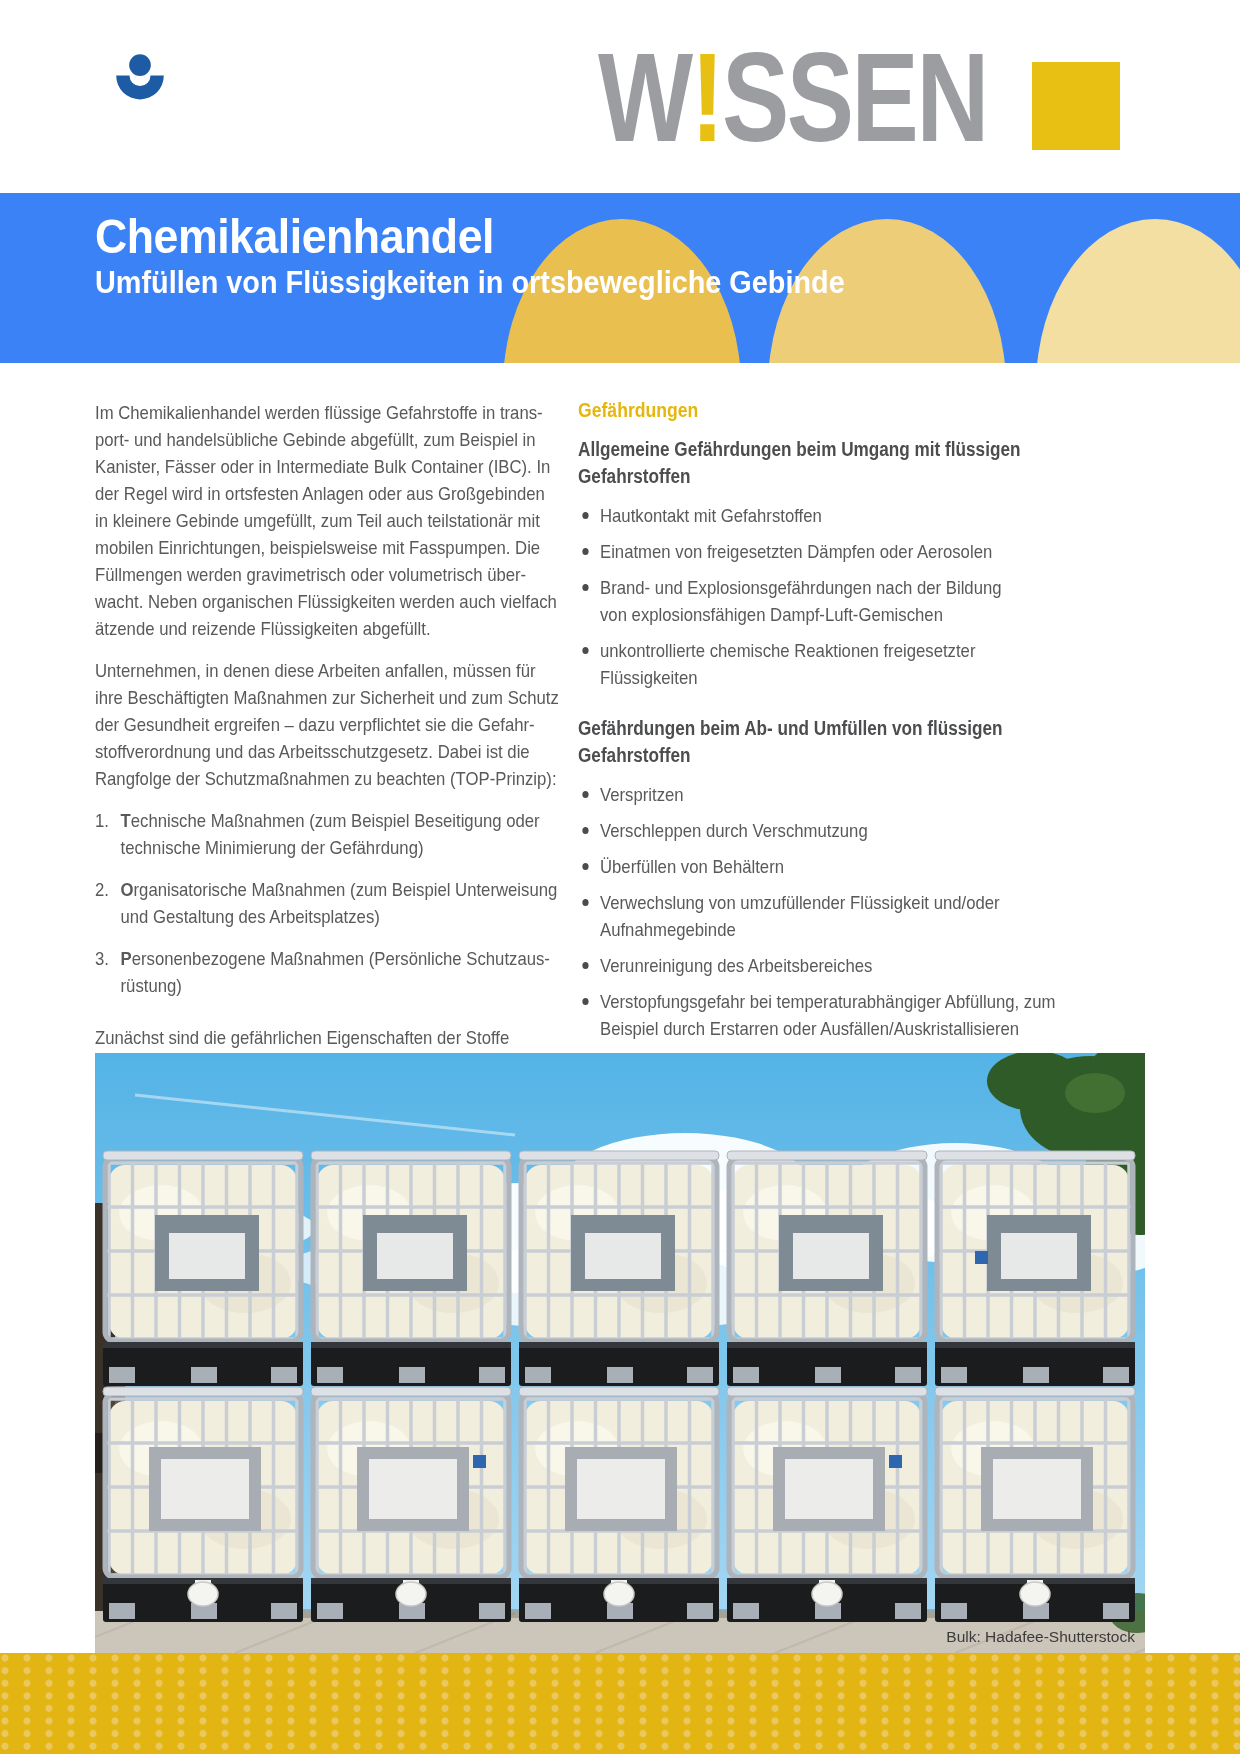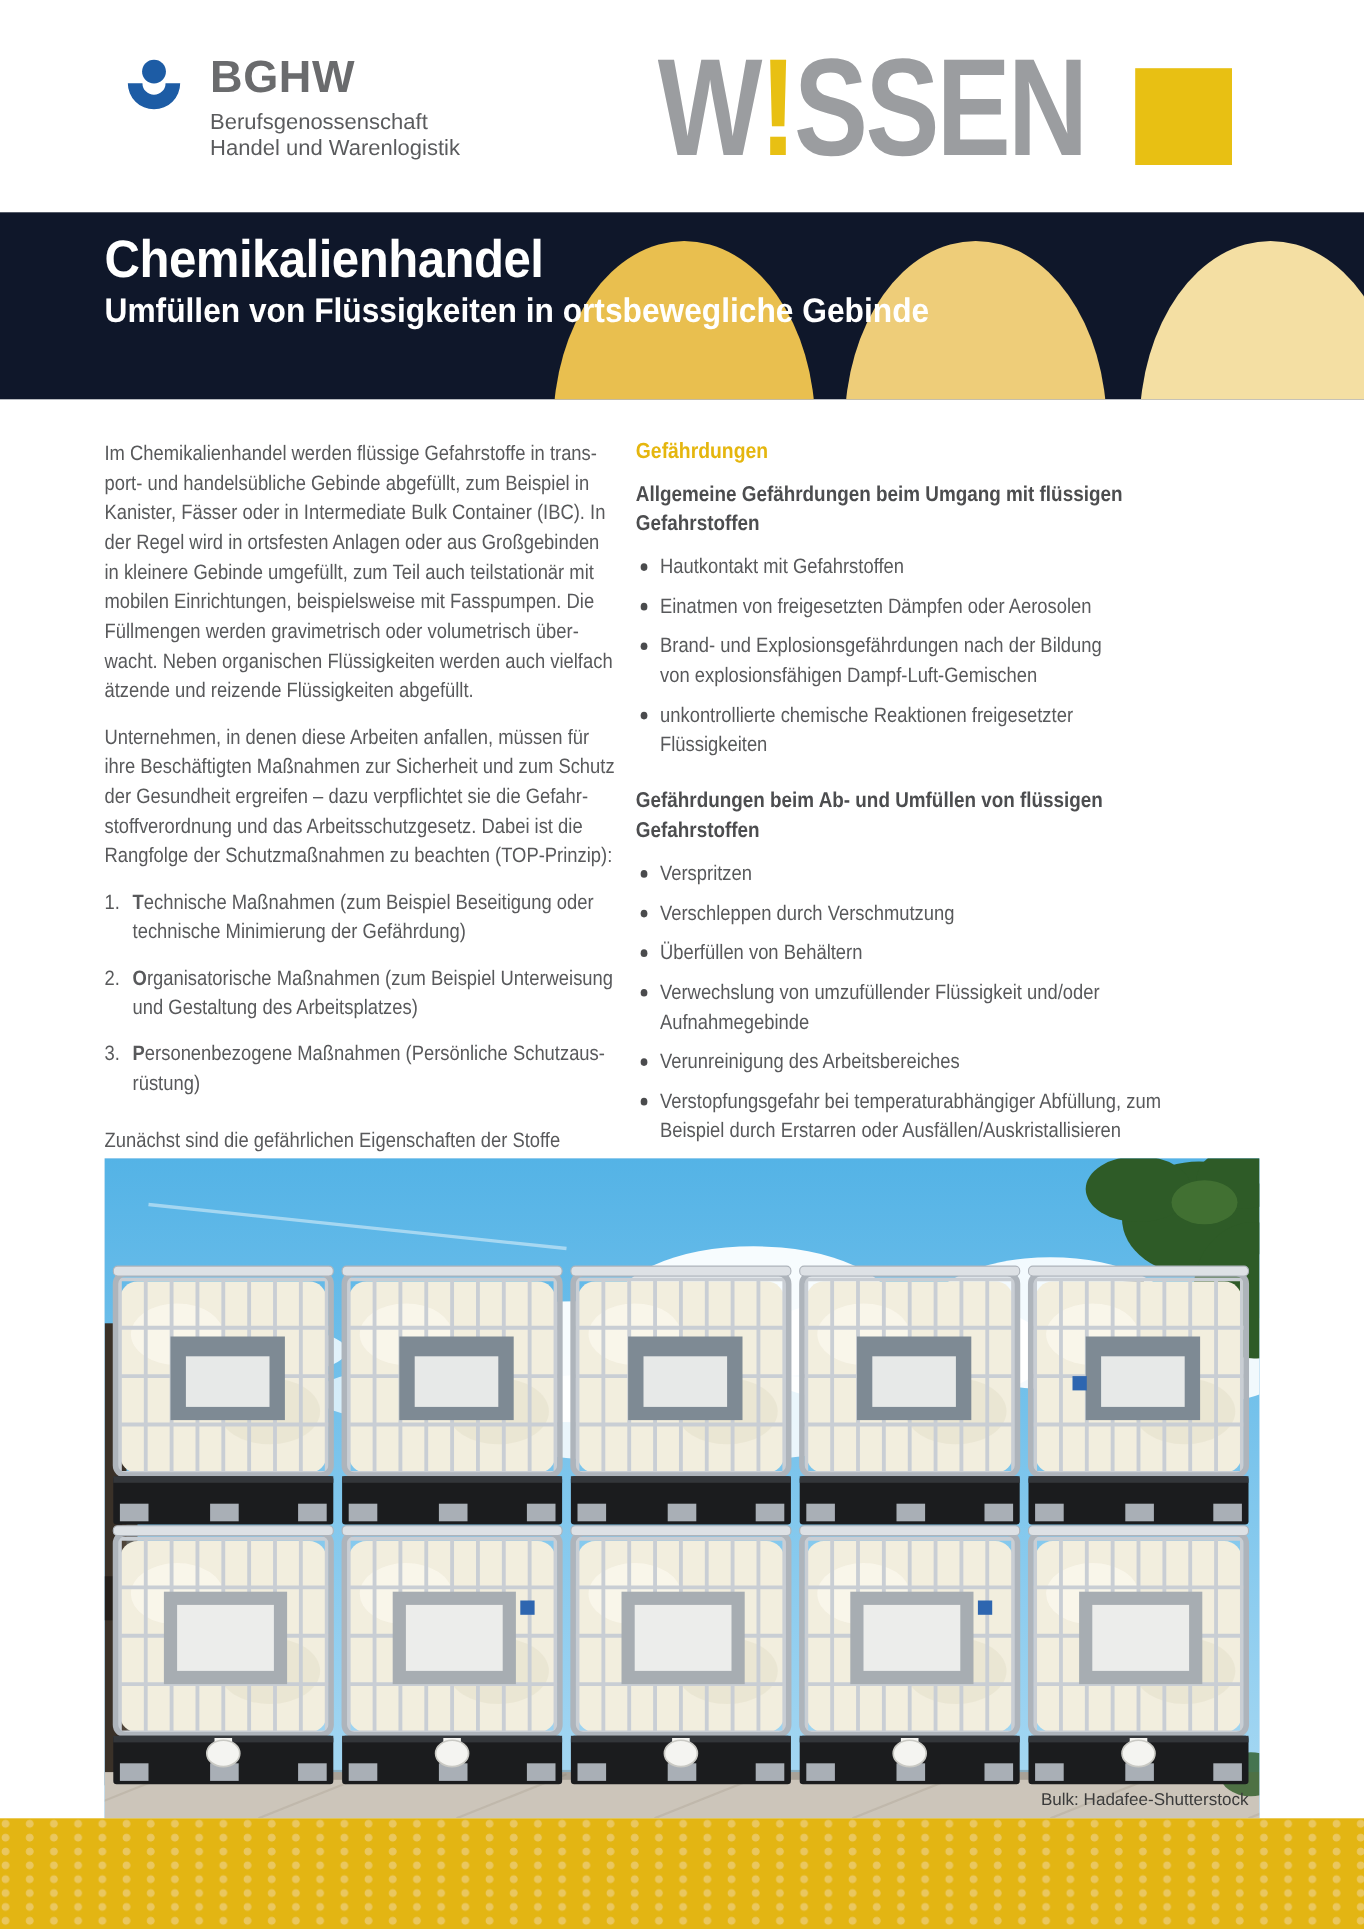--- a/index.html
+++ b/index.html
@@ -11,21 +11,21 @@
   .bghw-mark{width:70px;height:72px;flex:0 0 auto;}
   .bghw-abbr{font-size:41px;font-weight:bold;color:#6A6B6D;line-height:44px;letter-spacing:.5px;}
   .bghw-sub{font-size:20px;color:#5A5B5D;line-height:24px;margin-top:7px;}
 
   .wissen{position:absolute;left:598px;top:40px;font-size:126px;line-height:116px;font-weight:bold;
           color:#9B9DA0;transform:scaleX(.8);transform-origin:left top;letter-spacing:-3px;white-space:nowrap;}
   .wissen .bang{color:#E8C013;}
   .wissen-square{position:absolute;left:1032px;top:62px;width:88px;height:88px;background:#E8C013;}
 
   
-  .band{position:absolute;left:0;top:193px;width:1240px;height:170px;background:#0f172a;overflow:hidden;}
+  .band{position:absolute;left:0;top:193px;width:1240px;height:170px;background:#3b82f6;overflow:hidden;}
   .band-circle{position:absolute;border-radius:50%;width:238px;height:336px;top:26px;}
   .bc1{left:503px;background:#E9BF4F;}
   .bc2{left:768px;background:#EECD79;}
   .bc3{left:1036px;background:#F4DFA3;}
   .band-title{position:absolute;left:95px;top:16px;font-size:48px;font-weight:bold;color:#ffffff;
               transform:scaleX(.93);transform-origin:left top;letter-spacing:-.5px;white-space:nowrap;}
   .band-sub{position:absolute;left:95px;top:72px;font-size:31px;font-weight:bold;color:#ffffff;
             transform:scaleX(.93);transform-origin:left top;white-space:nowrap;}
 
   
@@ -58,27 +58,20 @@
 </head>
 <body>
 
 <div class="page">
 
   <div class="bghw">
     <svg class="bghw-mark" viewBox="0 0 100 100" aria-hidden="true">
       <circle cx="50" cy="23" r="15.5" fill="#1D5CA5"></circle>
       <path d="M16,38 A34,34 0 0 0 84,38 L65,38 A15,15 0 0 1 35,38 Z" fill="#1D5CA5"></path>
     </svg>
-    <div>
-      <div class="bghw-abbr">BGHW</div>
-      <div class="bghw-sub">
-        <div>Berufsgenossenschaft</div>
-        <div>Handel und Warenlogistik</div>
-      </div>
-    </div>
   </div>
 
   <div class="wissen"><span>W</span><span class="bang">!</span><span>SSEN</span></div>
   <div class="wissen-square"></div>
 
   <div class="band">
     <div class="band-circle bc1"></div>
     <div class="band-circle bc2"></div>
     <div class="band-circle bc3"></div>
     <div class="band-title">Chemikalienhandel</div>

